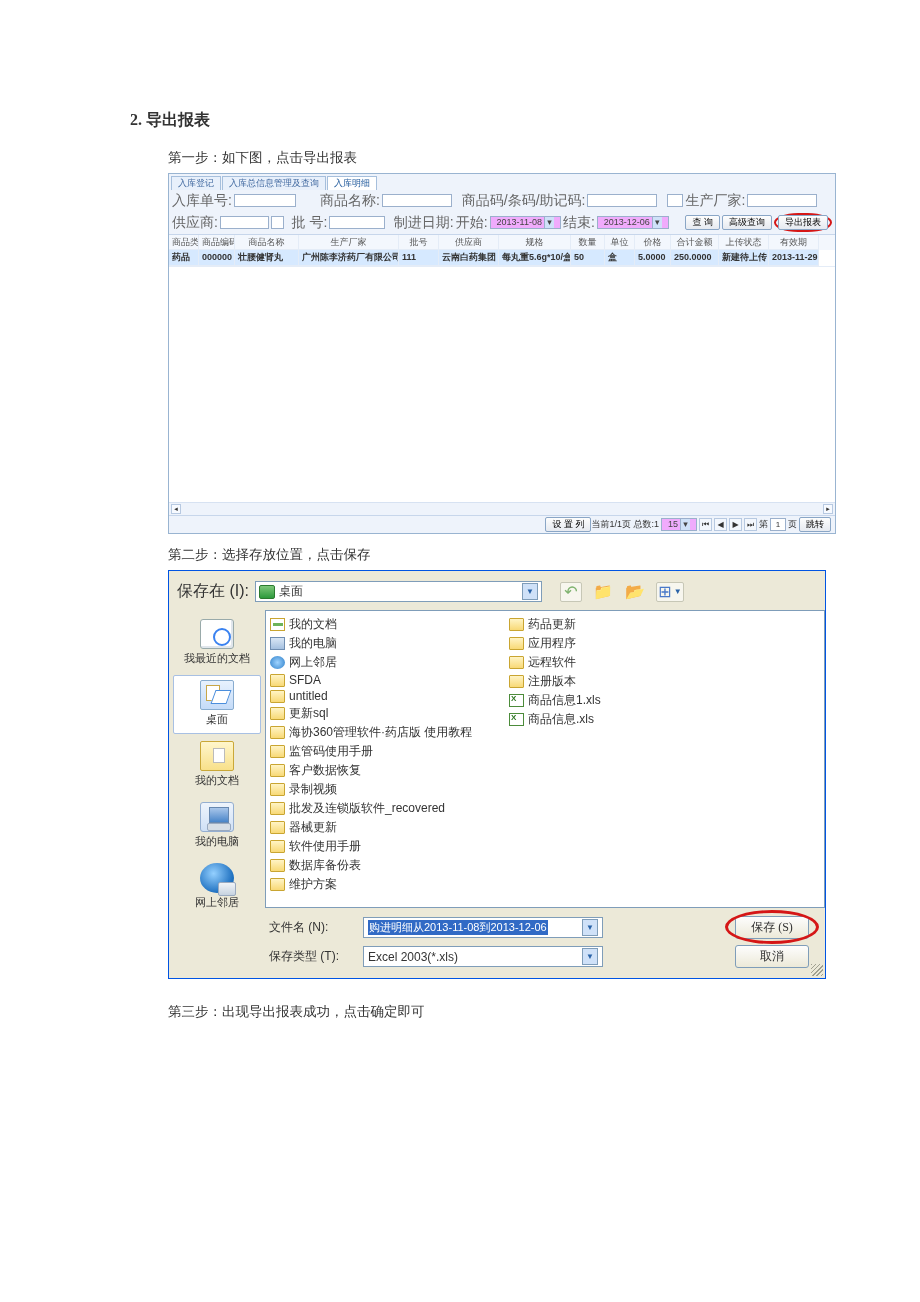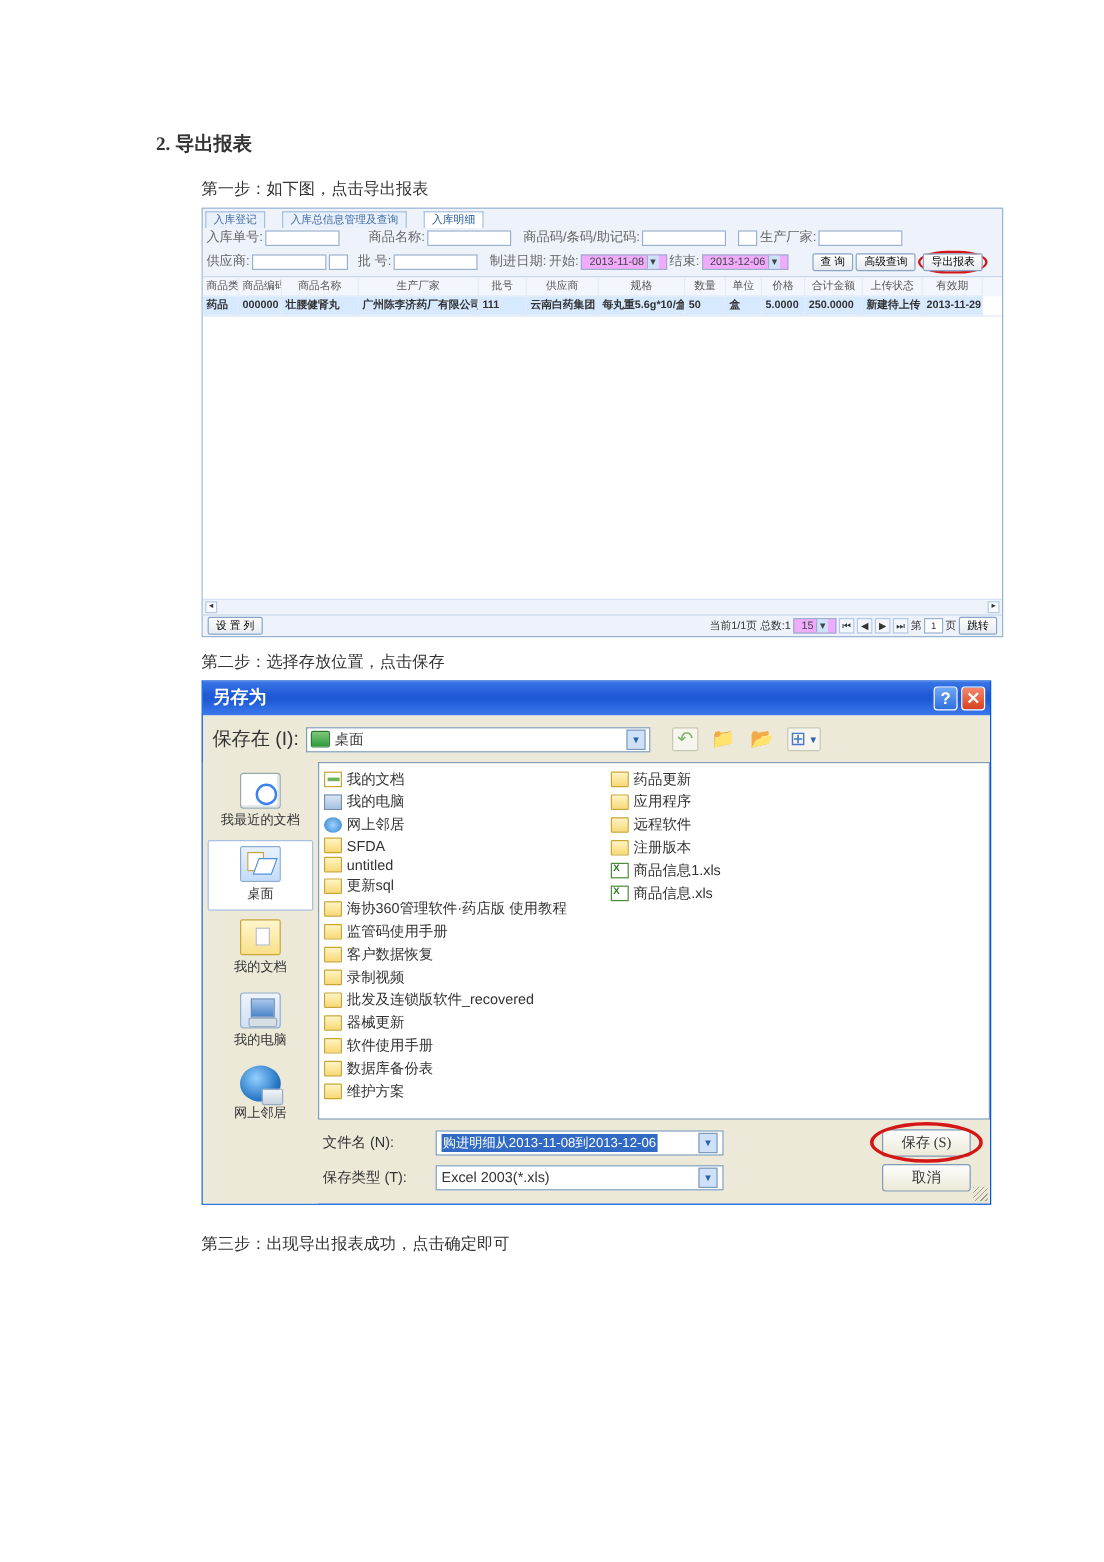--- a/index.html
+++ b/index.html
@@ -17,41 +17,41 @@
 
   
   .shot1 {
     margin-left: 38px;
     width: 668px;
     border: 1px solid #99b4d1;
     background: #eef3fb;
     font-size: 9px;
     line-height: 1.2;
   }
-  .tabs-row { display: flex; padding: 2px 20px 0 2px; gap: 14px; }
+  .tabs-row { display: flex; padding: 2px 20px 0 2px; gap: 1px; }
   .tab {
     border: 1px solid #a6bfdc;
     border-bottom: none;
     padding: 1px 6px;
     background: #e8f0fb;
     font-size: 9px;
     color: #4169a0;
     cursor: default;
   }
   .tab.active { background: #fff; color: #215a9c; }
   .filter-row {
     display: flex;
     align-items: center;
     padding: 2px 3px;
     gap: 2px;
     flex-wrap: nowrap;
     white-space: nowrap;
     background: #eef3fb;
   }
-  .filter-row .lbl { color: #666; font-size: 11px; }
+  .filter-row .lbl { color: #666; font-size: 14px; }
   .inp { border: 1px solid #9bb0cc; background: #fff; height: 13px; display: inline-block; vertical-align: middle; }
   .btn-s {
     border: 1px solid #8aa6c6;
     background: linear-gradient(#fdfdfd,#e6eaf0);
     padding: 1px 6px;
     font-size: 9px;
     height: 15px;
     line-height: 11px;
     border-radius: 2px;
     cursor: pointer;
@@ -70,21 +70,21 @@
   .thead-row, .tbody-row {
     display:grid;
     grid-template-columns: 30px 36px 64px 100px 40px 60px 72px 34px 30px 36px 48px 50px 50px;
     font-size:9px;
   }
   .thead-row > div, .tbody-row > div { padding:2px 3px; border-right:1px solid #e4ecf7; border-bottom:1px solid #e4ecf7; overflow:hidden; white-space:nowrap; text-overflow:clip;}
   .thead-row > div { color:#555; text-align:center;}
   .tbody-row { background:#fff; }
   .tbody-row.sel > div { background:#d6e9ff;font-weight:bold; }
   .shot1-body-blank { height:236px; background:#fff; border-top:1px solid #e4ecf7; }
-  .shot1-foot { display:flex; justify-content:space-between; align-items:center; padding:2px 4px; border-top:1px solid #c7d6eb; background:#eef3fb; height:18px;}
+  .shot1-foot { display:flex; justify-content:flex-end; align-items:center; padding:2px 4px; border-top:1px solid #c7d6eb; background:#eef3fb; height:18px;}
   .shot1-foot .btn-s { font-size:9px; }
   .pager { display:flex; gap:2px; align-items:center; font-size:9px;}
   .pager .pbtn { border:1px solid #b7c9e1; width:13px; height:13px; text-align:center; line-height:11px; background:#f3f7fd; font-size:8px;}
 
   
   .hscroll { height:13px; background:#eef3fb; border-top:1px solid #d7e2f2; display:flex; justify-content:space-between; align-items:center; padding:0 2px;}
   .hscroll .tri { width:10px;height:10px; border:1px solid #b7c9e1; background:#f7faff; font-size:7px; text-align:center; line-height:8px;}
 
   
   .shot2 {
@@ -309,27 +309,20 @@
         <span class="inp" style="width:16px;text-align:center;font-size:8px;line-height:11px">1</span>
         <span>页</span>
         <button class="btn-s">跳转</button>
       </div>
     </div>
   </div>
 
   <p class="step-text" style="margin-top:12px">第二步：选择存放位置，点击保存</p>
 
   <div class="shot2" style="position:relative">
-    <div class="titlebar">
-      <span>另存为</span>
-      <div class="titlebar-right">
-        <div class="tbtn help">?</div>
-        <div class="tbtn closex">✕</div>
-      </div>
-    </div>
     <div class="dlg-body">
       <div class="save-in-row">
         <span class="lbl2">保存在 (I):</span>
         <div class="combo">
           <span class="icon-desk"></span>
           <span>桌面</span>
           <span class="cdrop">▼</span>
         </div>
         <div class="tool-icons">
           <div class="ticon back">↶</div>

